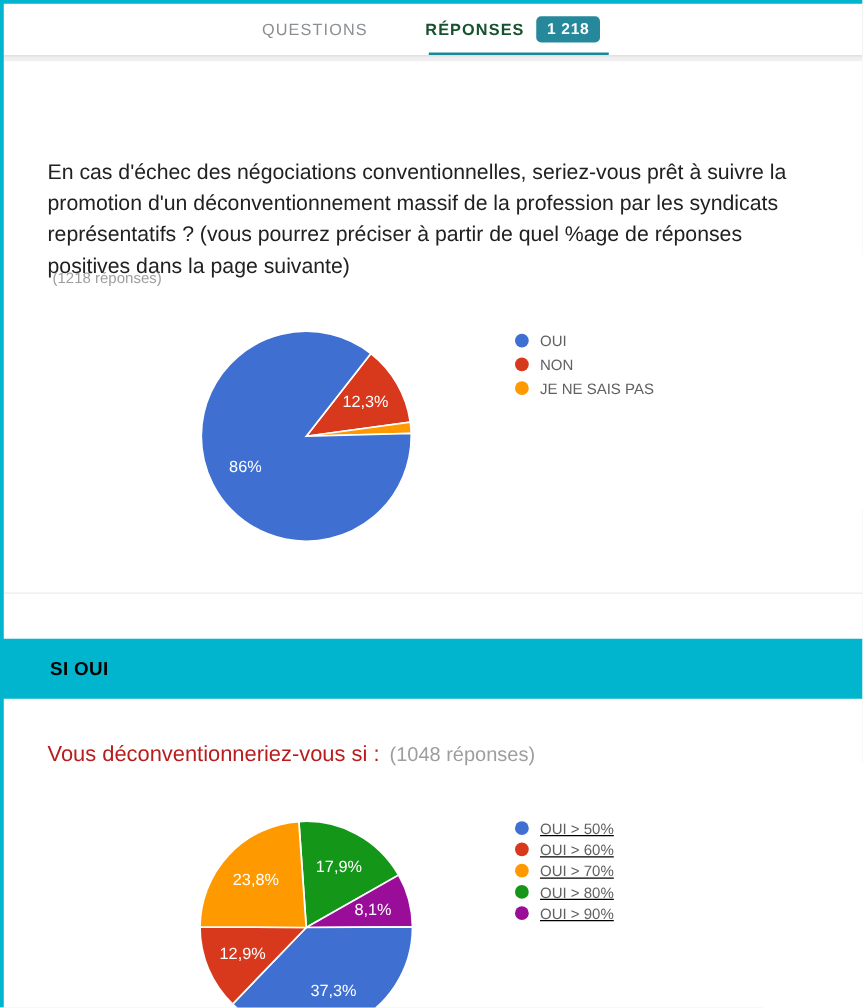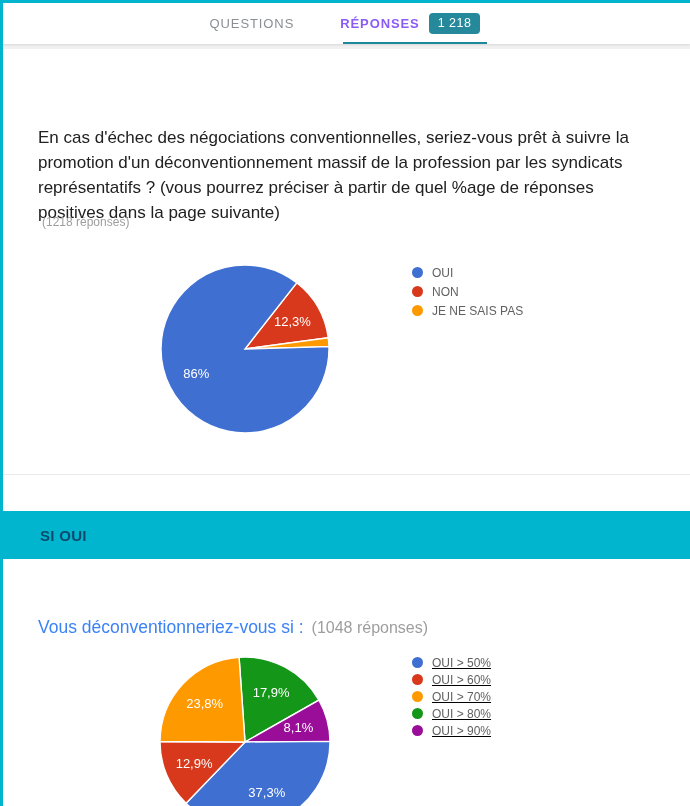--- a/index.html
+++ b/index.html
@@ -20,21 +20,21 @@
   .tabs{
     position:absolute;top:3px;left:0;width:100%;height:41px;
     display:flex;justify-content:center;align-items:center;gap:46px;
   }
   .tab{
     display:flex;align-items:center;gap:9px;
     font-size:13px;font-weight:700;letter-spacing:0.9px;cursor:pointer;
   }
   .tab-questions{color:#8a8f93;font-weight:500;}
   .badge{
-    color:#fff;font-size:12.5px;font-weight:400;letter-spacing:0.5px;
+    color:#fff;font-size:12.5px;font-weight:700;letter-spacing:0.5px;
     border-radius:4px;padding:4px 9px;line-height:1;
   }
   .tab-underline{position:absolute;top:42px;left:343px;width:144px;height:2px;}
   
   .card{position:absolute;top:49px;left:0;width:690px;height:757px;background:#fff;}
   .q1-title{
     position:absolute;left:38px;top:76px;width:622px;
     font-size:17px;line-height:25px;color:#212121;
   }
   .q1-count{position:absolute;left:42px;top:166px;font-size:12px;color:#9e9e9e;}
@@ -46,39 +46,39 @@
   #legend-1{top:605px;}
   .legend-row{display:flex;align-items:center;height:19px;}
   #legend-1 .legend-row{height:17px;text-decoration:underline;}
   .legend-dot{width:11px;height:11px;border-radius:50%;margin-right:9px;flex:0 0 auto;}
   .legend-label{font-size:12px;color:#616161;white-space:nowrap;}
   .divider{position:absolute;left:0;top:425px;width:690px;height:1px;background:#ebebeb;}
   .banner{
     position:absolute;left:0;top:462px;width:690px;height:48px;
     display:flex;align-items:center;
   }
-  .banner-label{margin-left:40px;font-size:15px;font-weight:700;color:#0c4a6e;letter-spacing:0.3px;}
+  .banner-label{margin-left:40px;font-size:15px;font-weight:700;color:#000000;letter-spacing:0.3px;}
   .q2-row{position:absolute;left:38px;top:544px;display:flex;align-items:baseline;}
-  .q2-title{font-size:17.5px;color:#3b82f6;margin-top:24px;}
+  .q2-title{font-size:17.5px;color:#b91c1c;}
   .q2-count{font-size:16px;color:#9e9e9e;margin-left:8px;}
   .slice-label{font-size:13px;fill:#ffffff;}
 </style>
 </head>
 <body>
 
 <div class="top-strip" style="background: rgb(0, 181, 205);"></div>
 <div class="left-strip" style="background: rgb(0, 181, 205);"></div>
 
 <div class="header">
   <div class="tabs">
     <div class="tab tab-questions">
       <span>QUESTIONS</span>
     </div>
     <div class="tab tab-reponses">
-      <span style="color: #8b5cf6;">RÉPONSES</span>
+      <span style="color: #14532d;">RÉPONSES</span>
       <span class="badge" style="background: rgb(38, 137, 155);">1 218</span>
     </div>
   </div>
   <div class="tab-underline" style="background: rgb(29, 135, 155);"></div>
 </div>
 
 <div class="card">
 
   <div class="q1-title">En cas d'échec des négociations conventionnelles, seriez-vous prêt à suivre la promotion d'un déconventionnement massif de la profession par les syndicats représentatifs ? (vous pourrez préciser à partir de quel %age de réponses positives dans la page suivante)</div>
   <div class="q1-count">(1218 réponses)</div>

